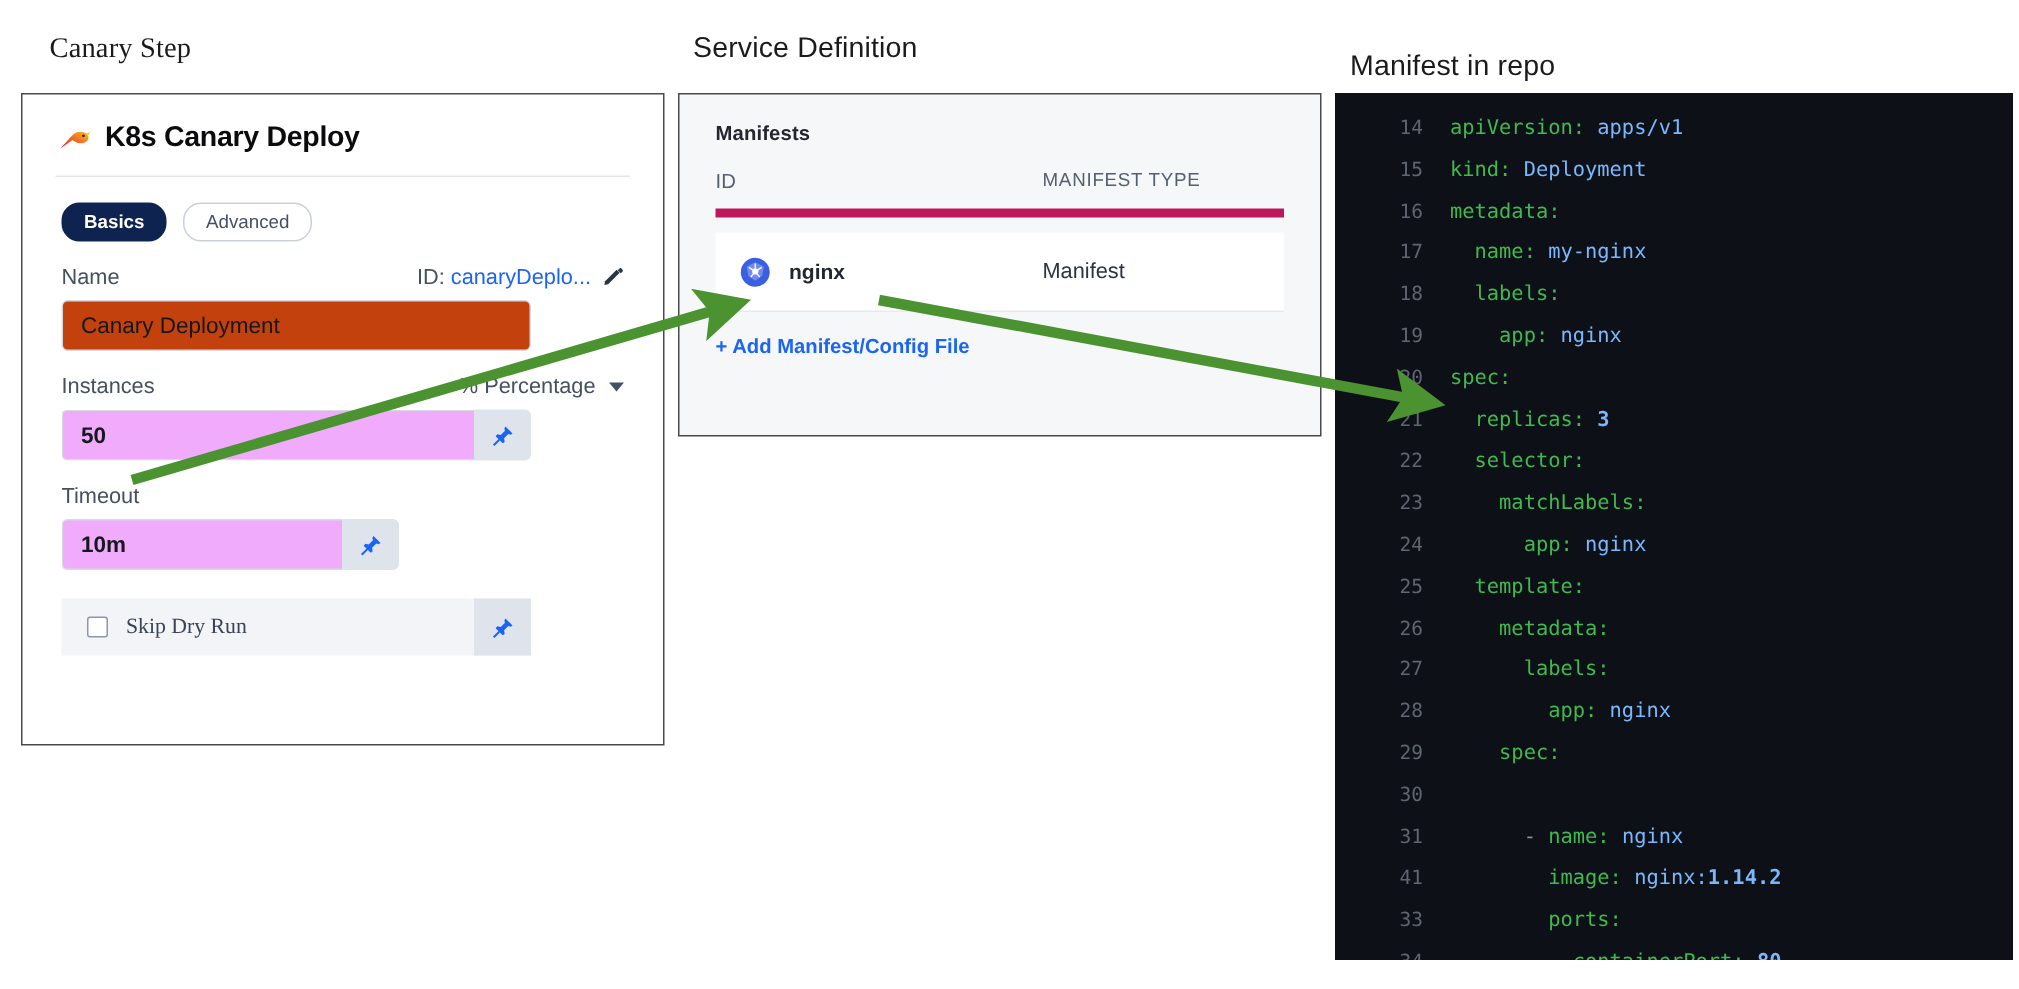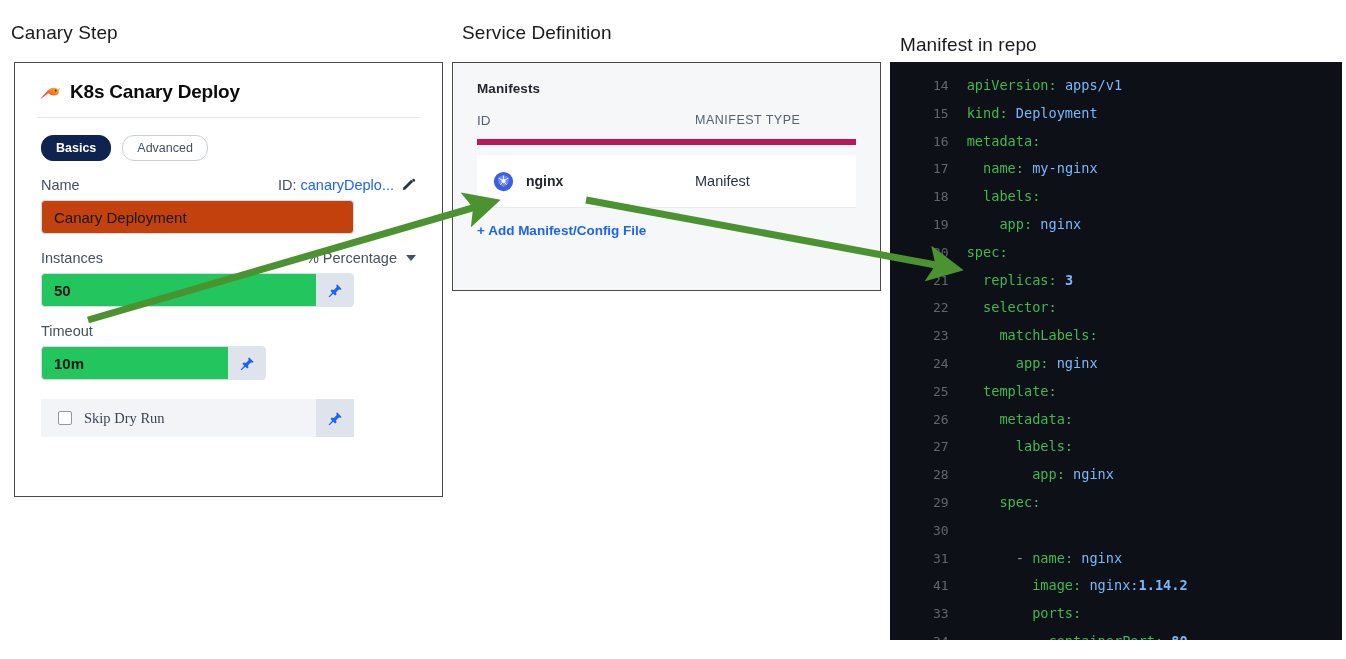--- a/index.html
+++ b/index.html
@@ -16,21 +16,21 @@
 
   
   .section-heading{
     position:absolute;
     font-size:19px;
     color:#1b1b1b;
     font-weight:400;
     letter-spacing:.1px;
     white-space:nowrap;
   }
-  #h-canary{left:11px;top:22px;}
+  #h-canary{left:33px;top:22px;font-family:Liberation Serif, serif;}
   #h-service{left:462px;top:22px;}
   #h-manifest{left:900px;top:34px;}
 
   
   .panel{
     position:absolute;
     border:1.5px solid #4a4a4a;
     box-sizing:border-box;
     background:#ffffff;
   }
@@ -81,21 +81,21 @@
     width:313px;
   }
   .input-box .val{
     padding-left:12px;font-size:15px;color:#15181d;
   }
   .input-group{
     margin-top:7px;display:flex;align-items:stretch;width:313px;
   }
   .input-group .inp{
     flex:1;height:34px;border:1px solid #d7dae0;border-right:none;
-    border-radius:4px 0 0 4px;background:#22c55e;
+    border-radius:4px 0 0 4px;background:#f0abfc;
     display:flex;align-items:center;box-sizing:border-box;
   }
   .input-group .inp .val{padding-left:12px;font-size:15px;color:#15181d;font-weight:700;}
   .pin-btn{
     width:38px;background:#dfe4ec;border:1px solid #dfe4ec;border-radius:0 4px 4px 0;
     display:flex;align-items:center;justify-content:center;box-sizing:border-box;
   }
   .input-group.short{width:225px;}
   .input-group.short .inp{width:187px;}
 

